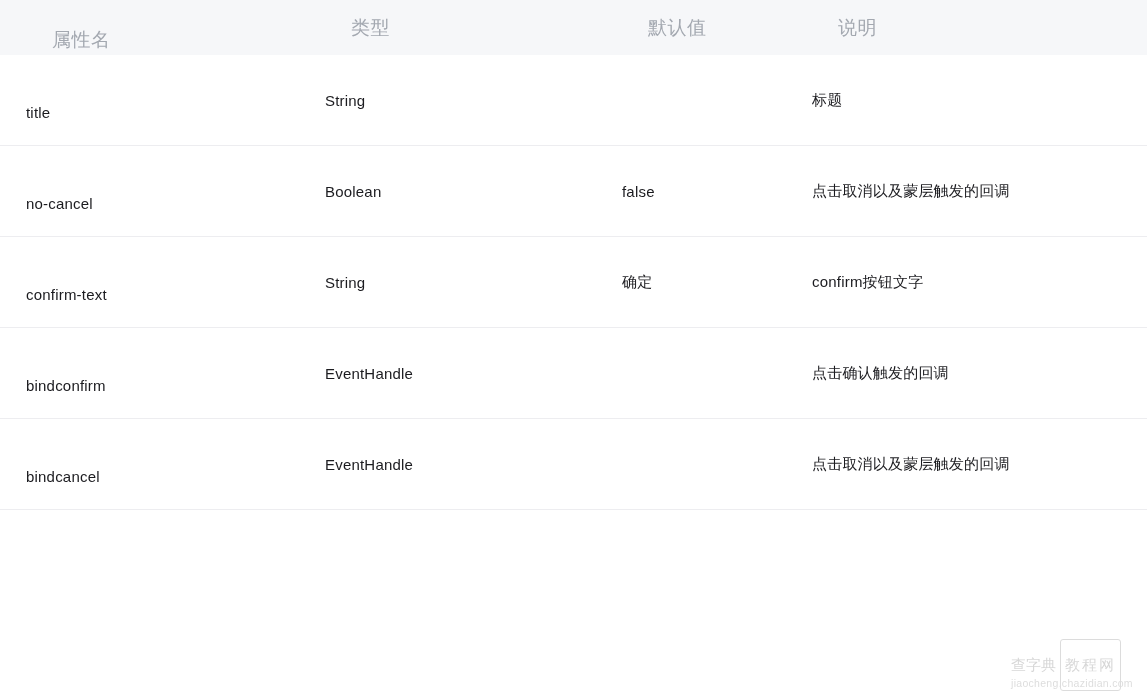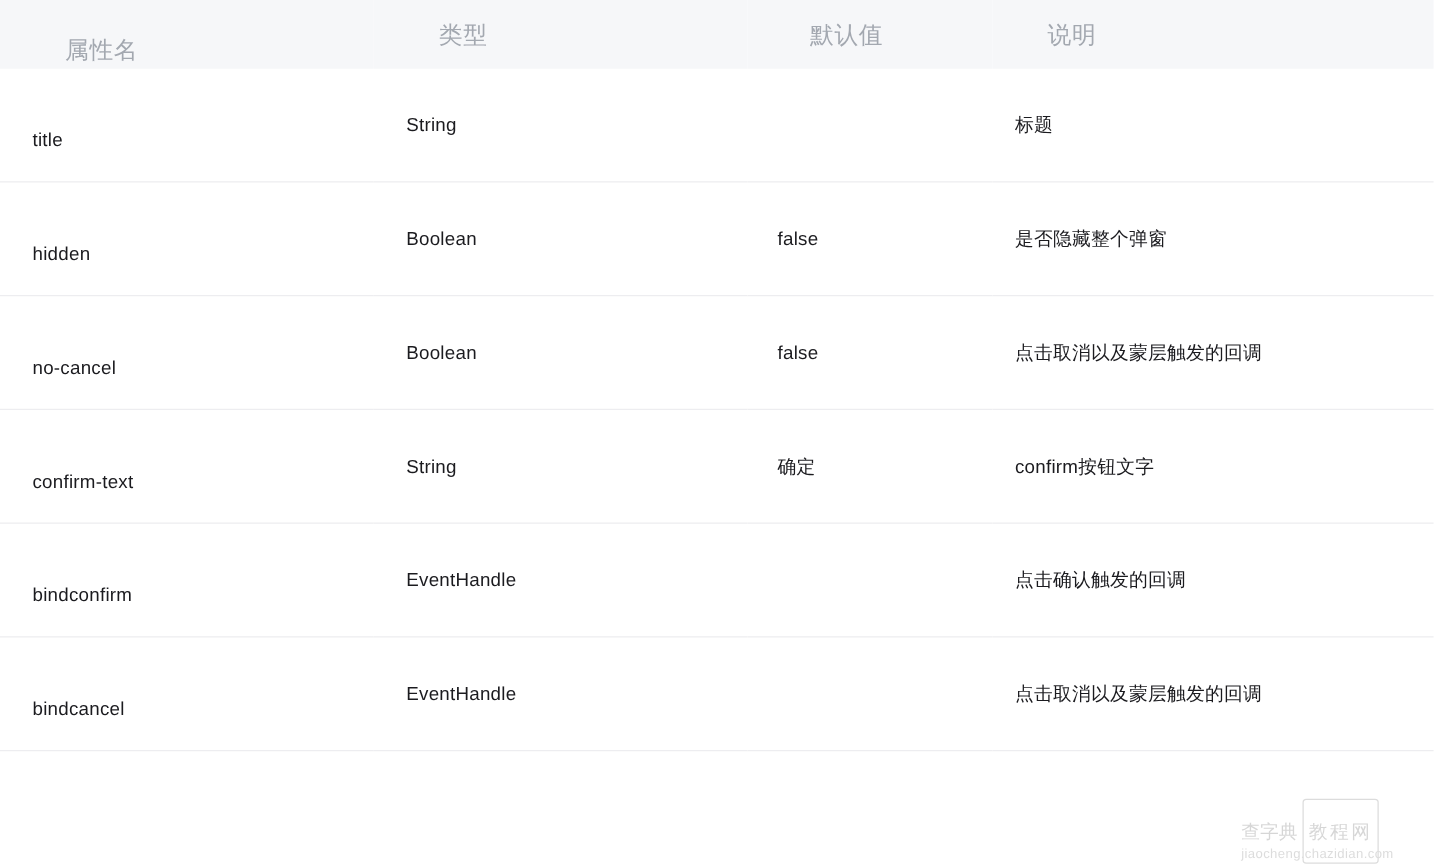--- a/index.html
+++ b/index.html
@@ -61,21 +61,21 @@
   }
 
   .cell-inner { display: block; }
   .pad-name { padding-left: 26px; margin-top: 24px; }
   .pad-type { padding-left: 26px; }
   .pad-def  { padding-left: 24px; }
   .pad-desc { padding-left: 18px; }
 
   .watermark {
     position: absolute;
-    right: 24px;
+    right: 6px;
     bottom: 4px;
     width: 130px;
     height: 34px;
     opacity: 0.34;
     pointer-events: none;
     user-select: none;
   }
   .wm-row {
     display: flex;
     align-items: center;
@@ -142,34 +142,20 @@
         </td>
       <td>
           <span class="cell-inner pad-def"></span>
         </td>
       <td>
           <span class="cell-inner pad-desc">标题</span>
         </td>
     </tr>
     <tr>
       <td>
-          <span class="cell-inner pad-name">hidden</span>
-        </td>
-      <td>
-          <span class="cell-inner pad-type">Boolean</span>
-        </td>
-      <td>
-          <span class="cell-inner pad-def">false</span>
-        </td>
-      <td>
-          <span class="cell-inner pad-desc">是否隐藏整个弹窗</span>
-        </td>
-    </tr>
-    <tr>
-      <td>
           <span class="cell-inner pad-name">no-cancel</span>
         </td>
       <td>
           <span class="cell-inner pad-type">Boolean</span>
         </td>
       <td>
           <span class="cell-inner pad-def">false</span>
         </td>
       <td>
           <span class="cell-inner pad-desc">点击取消以及蒙层触发的回调</span>

